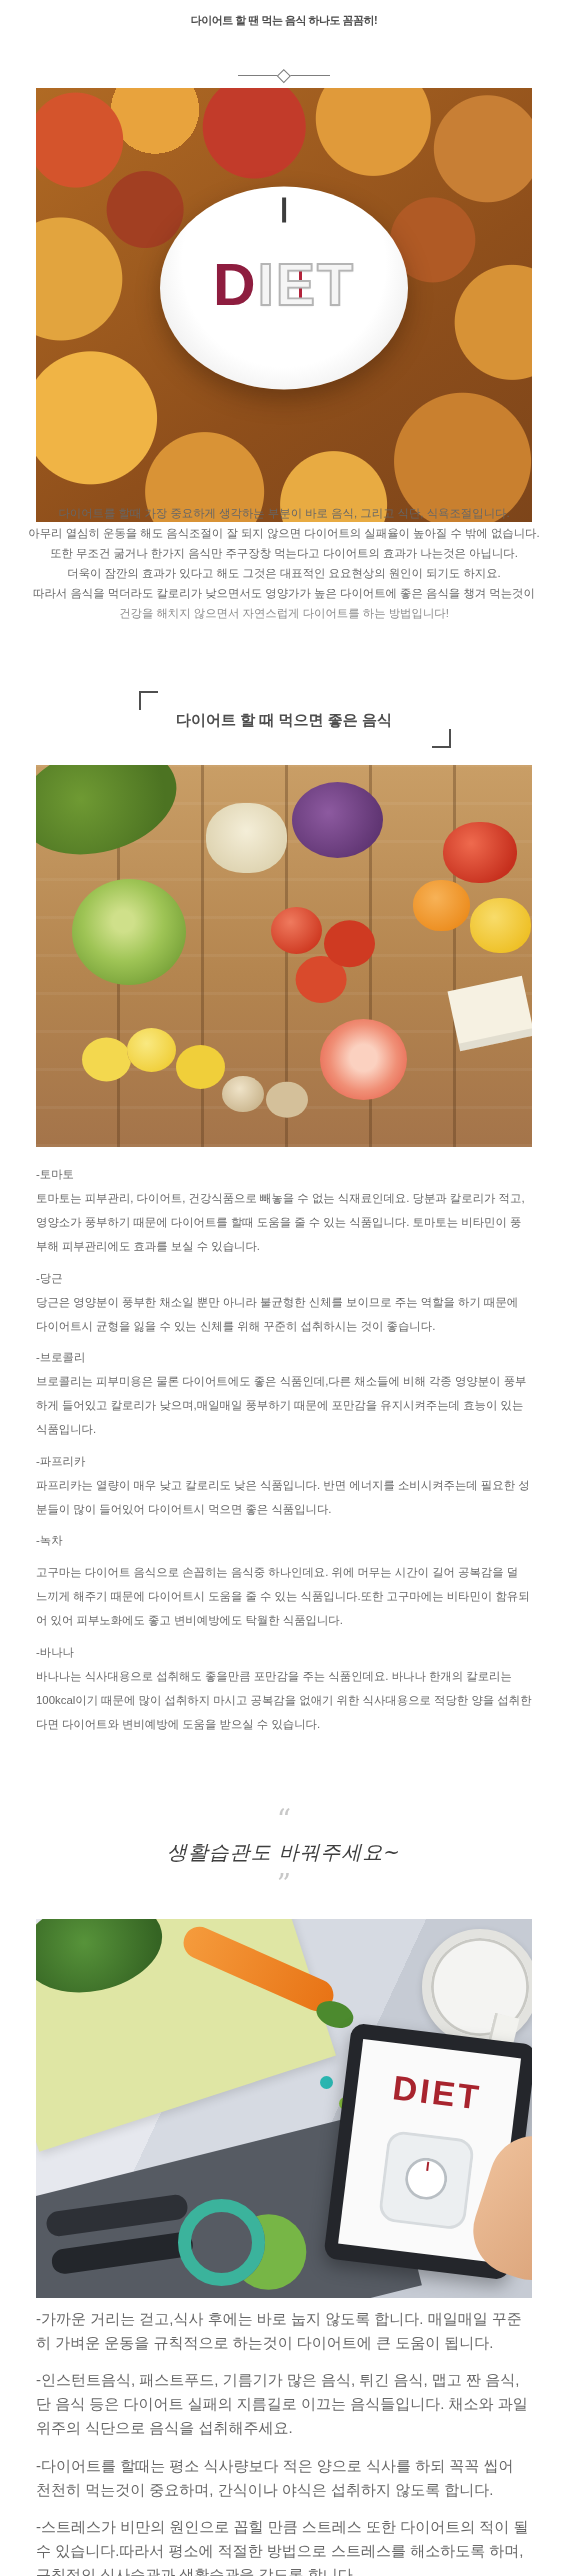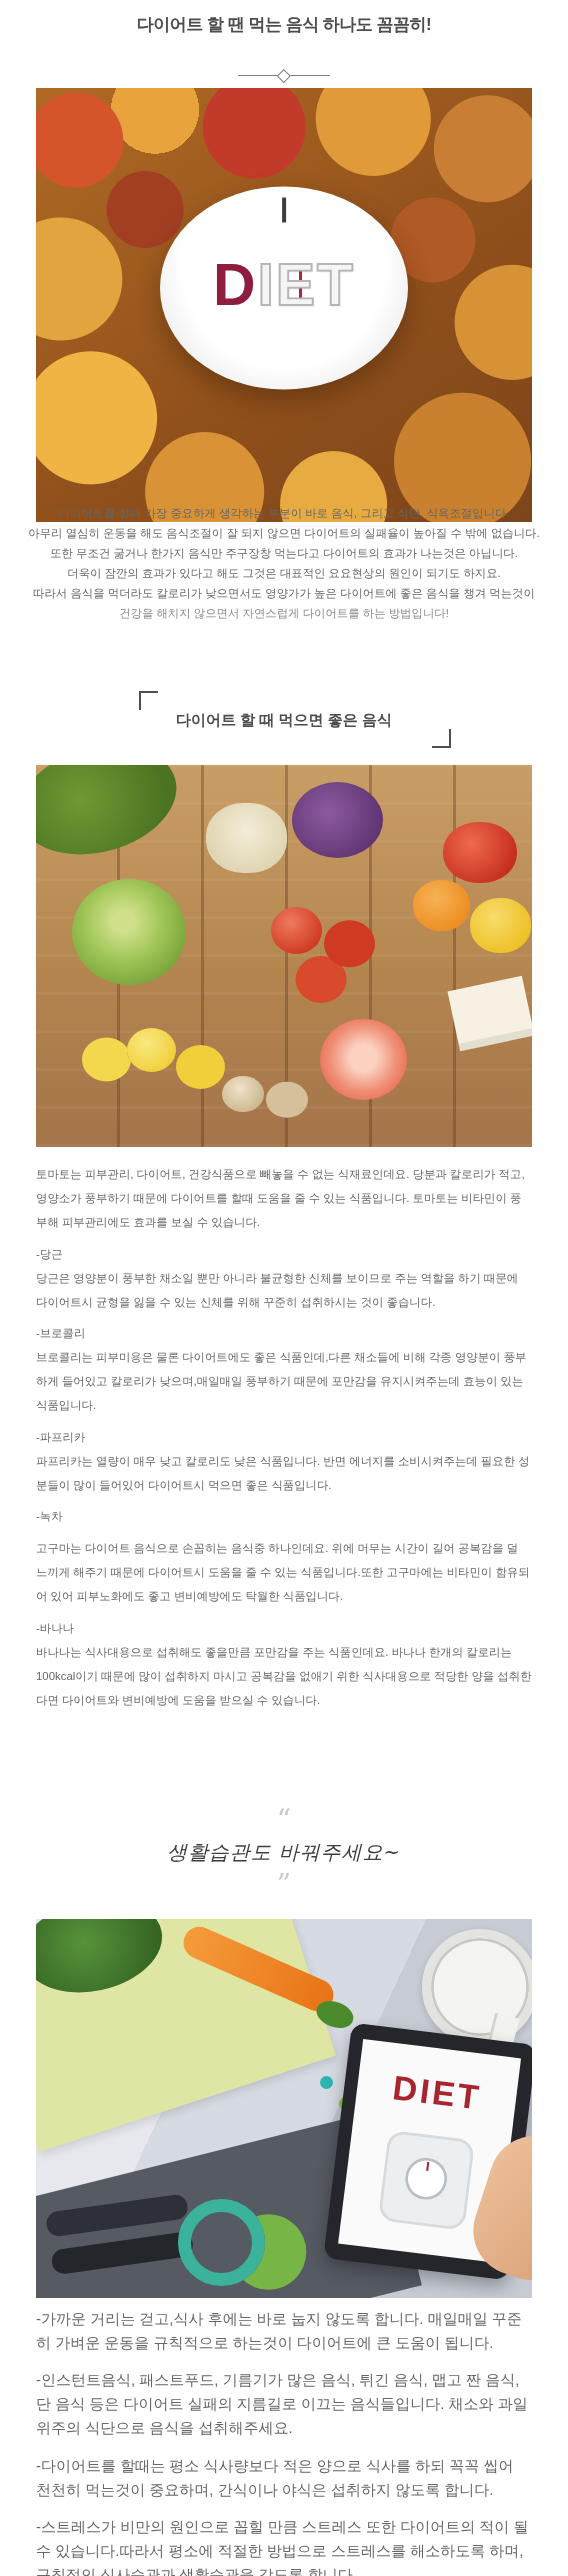--- a/index.html
+++ b/index.html
@@ -1,21 +1,21 @@
 <!DOCTYPE html>
 <html style="font-size:15px"><head>
 <meta charset="utf-8">
 <style>
   html,body{margin:0;padding:0;background:#ffffff;}
   .page{position:relative;width:568px;height:2576px;background:#ffffff;overflow:hidden;
         font-family:"Liberation Sans","DejaVu Sans",sans-serif;}
 
   
   .title{position:absolute;top:13.3px;left:0;width:568px;margin:0;text-align:center;
-         font-size:17px;font-weight:700;color:#4d4d4d;letter-spacing:-0.5px;}
+         font-size:11px;font-weight:700;color:#4d4d4d;letter-spacing:-0.5px;}
   .divider{position:absolute;top:66px;left:0;width:568px;height:19px;
            display:flex;align-items:center;justify-content:center;}
   .divider-line{width:42px;height:0.9px;background:#7d7d7d;}
   .divider-diamond{width:7.6px;height:7.6px;border:0.9px solid #7d7d7d;background:#ffffff;
                    transform:rotate(45deg);margin:0 -0.9px;}
 
   .intro{position:absolute;top:503px;left:0;width:568px;text-align:center;
          font-size:11.4px;line-height:20px;color:#666666;}
   .intro .last{color:#8a8a8a;}
 
@@ -193,20 +193,21 @@
     <div class="blob yellow-pepper"></div>
     <div class="blob tomatoes"></div>
     <div class="blob lemons"></div>
     <div class="blob grapefruit"></div>
     <div class="blob tofu"></div>
     <div class="blob mushrooms"></div>
   </div>
 
   <div class="foods">
     <section>
+      <div class="food-name">-토마토</div>
       <p class="food-desc">토마토는 피부관리, 다이어트, 건강식품으로 빼놓을 수 없는 식재료인데요. 당분과 칼로리가 적고,영양소가 풍부하기 때문에 다이어트를 할때 도움을 줄 수 있는 식품입니다. 토마토는 비타민이 풍부해 피부관리에도 효과를 보실 수 있습니다.</p>
     </section>
     <section>
       <div class="food-name">-당근</div>
       <p class="food-desc">당근은 영양분이 풍부한 채소일 뿐만 아니라 불균형한 신체를 보이므로 주는 역할을 하기 때문에 다이어트시 균형을 잃을 수 있는 신체를 위해 꾸준히 섭취하시는 것이 좋습니다.</p>
     </section>
     <section>
       <div class="food-name">-브로콜리</div>
       <p class="food-desc">브로콜리는 피부미용은 물론 다이어트에도 좋은 식품인데,다른 채소들에 비해 각종 영양분이 풍부하게 들어있고 칼로리가 낮으며,매일매일 풍부하기 때문에 포만감을 유지시켜주는데 효능이 있는 식품입니다.</p>
     </section>

